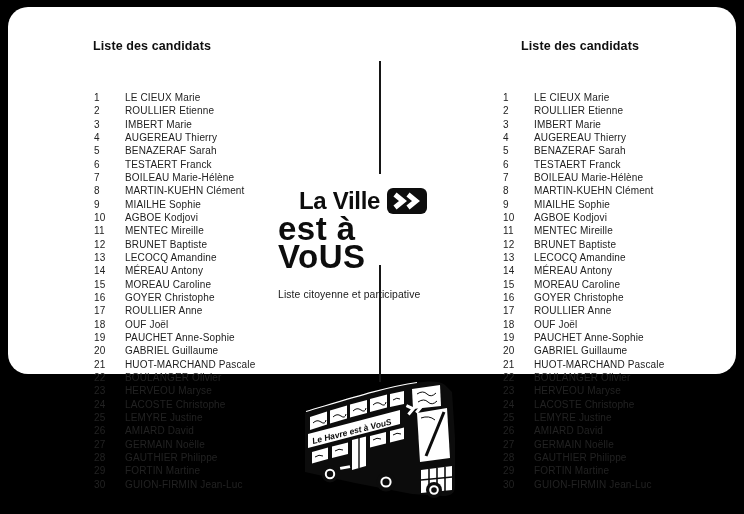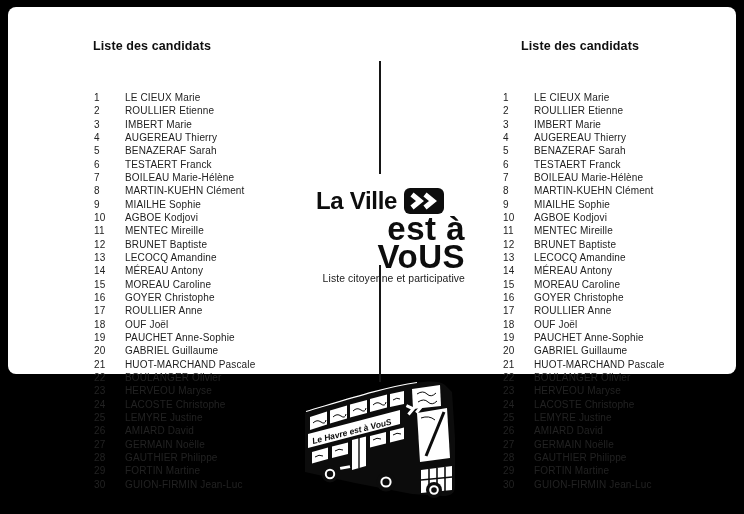--- a/index.html
+++ b/index.html
@@ -3,21 +3,21 @@
 <meta charset="utf-8">
 <style>
   html,body{margin:0;padding:0;}
   body{
     width:744px;height:514px;position:relative;overflow:hidden;
     background:#000;
     font-family:"Liberation Sans", sans-serif;
   }
   .card{
     position:absolute;left:8px;top:7px;width:728px;height:367px;
-    background:#fff;border-radius:8px;
+    background:#fff;border-radius:20px;
   }
   .list-title{
     position:absolute;margin:0;text-align:center;
     font-size:12.5px;font-weight:700;line-height:16.5px;color:#0f0f0f;
     letter-spacing:.1px;
   }
   .list-title.left{left:38px;top:31px;width:212px;}
   .list-title.right{left:462px;top:31px;width:220px;}
   ol.candidate-list{
     position:absolute;top:84px;margin:0;padding:0;list-style:none;width:222px;
@@ -28,31 +28,31 @@
     display:flex;align-items:center;height:13.33px;
     font-size:10px;color:#222;letter-spacing:.15px;white-space:nowrap;
   }
   .candidate-row .num{width:31px;flex:0 0 31px;}
   .divider{
     position:absolute;left:371.4px;width:1.4px;background:#161616;
   }
   .divider.top{top:54px;height:113px;}
   .divider.bottom{top:258px;height:117px;}
   .logo{
-    position:absolute;left:287px;top:181px;width:170px;text-align:right;color:#0d0d0d;
+    position:absolute;left:270px;top:181px;width:170px;text-align:left;color:#0d0d0d;
   }
   .logo-line1{
     display:flex;justify-content:center;align-items:center;gap:7px;
     font-size:24px;font-weight:800;line-height:26px;letter-spacing:-.3px;
   }
   .logo-line2{
     font-size:33px;font-weight:800;line-height:28px;letter-spacing:.5px;margin-top:1px;
   }
   .logo-tagline{
-    font-size:10.4px;font-weight:400;margin-top:2px;letter-spacing:.1px;color:#1a1a1a;
+    font-size:10.4px;font-weight:400;margin-top:18px;letter-spacing:.1px;color:#1a1a1a;
   }
   .ff-icon{display:inline-block;}
   .bus{position:absolute;left:292px;top:371px;width:160px;height:124px;}
 </style>
 </head>
 <body style="background: rgb(0, 0, 0);">
 
 <div class="card" style="background: rgb(255, 255, 255);">
 
   <h2 class="list-title left">

